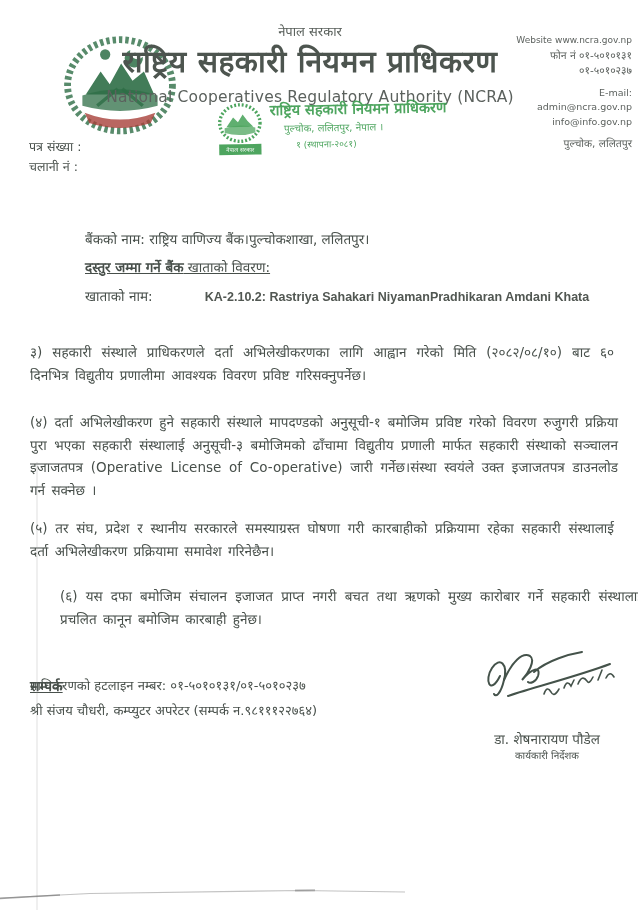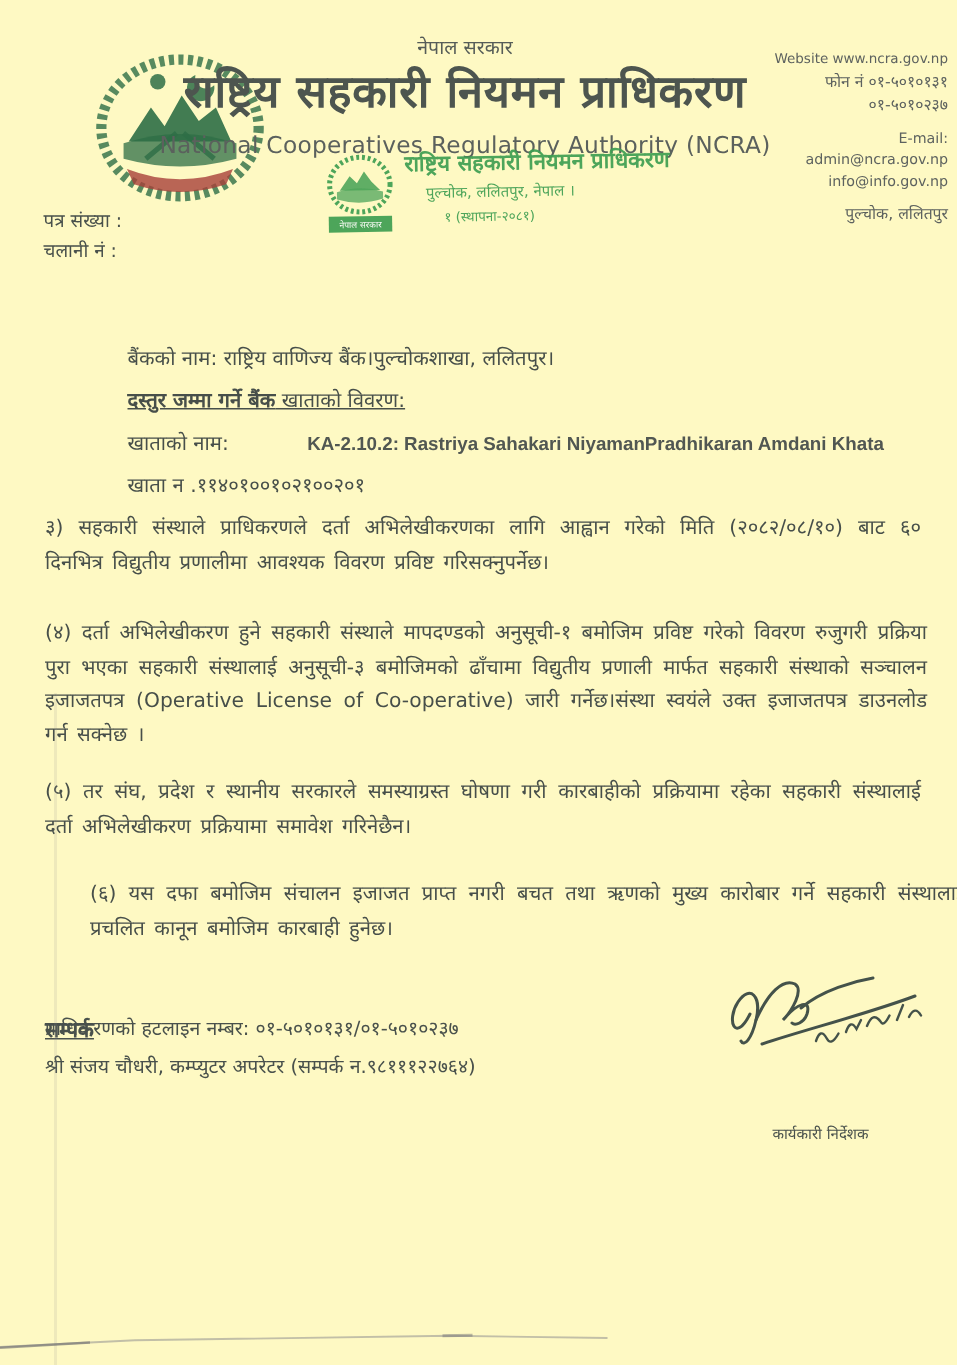--- a/index.html
+++ b/index.html
@@ -1,18 +1,18 @@
 <!DOCTYPE html>
 <html><head>
 <meta charset="utf-8">
 <style>
   html,body{margin:0;padding:0;background:#e8e8e8;}
   .page{
     position:relative;width:638px;height:910px;margin:0 auto;
-    background:#fef9c3;overflow:hidden;
+    background:#ffffff;overflow:hidden;
     font-family:"DejaVu Sans","Liberation Sans",sans-serif;
     color:#49514c;
   }
   
   .gov-line{position:absolute;left:100px;top:22px;width:420px;text-align:center;
     font-size:13px;color:#565d58;}
   .emblem{position:absolute;left:60px;top:26px;width:120px;height:114px;}
   .title-np{position:absolute;left:98px;top:42px;width:424px;text-align:center;
     font-size:30px;font-weight:700;color:#4d554f;letter-spacing:.5px;line-height:1.3;}
   .title-en{position:absolute;left:92px;top:88px;width:436px;text-align:center;
@@ -115,21 +115,20 @@
 
   <div class="bank">
     <div>बैंकको नाम: राष्ट्रिय वाणिज्य बैंक।पुल्चोकशाखा, ललितपुर।</div>
     <div>
       <span class="bank-heading"><span class="b">दस्तुर जम्मा गर्ने बैंक</span><span> खाताको विवरण:</span></span>
     </div>
     <div>
       <span>खाताको नाम:</span>
       <span class="latin">KA-2.10.2: Rastriya Sahakari NiyamanPradhikaran Amdani Khata</span>
     </div>
-    <div>खाता न .११४०१००१०२१००२०१</div>
   </div>
 
   <div class="para p3">३) सहकारी संस्थाले प्राधिकरणले दर्ता अभिलेखीकरणका लागि आह्वान गरेको मिति (२०८२/०८/१०) बाट ६० दिनभित्र विद्युतीय प्रणालीमा आवश्यक विवरण प्रविष्ट गरिसक्नुपर्नेछ।</div>
   <div class="para p4">(४) दर्ता अभिलेखीकरण हुने सहकारी संस्थाले मापदण्डको अनुसूची-१ बमोजिम प्रविष्ट गरेको विवरण रुजुगरी प्रक्रिया पुरा भएका सहकारी संस्थालाई अनुसूची-३ बमोजिमको ढाँचामा विद्युतीय प्रणाली मार्फत सहकारी संस्थाको सञ्चालन इजाजतपत्र (Operative License of Co-operative) जारी गर्नेछ।संस्था स्वयंले उक्त इजाजतपत्र डाउनलोड गर्न सक्नेछ ।</div>
   <div class="para p5">(५) तर संघ, प्रदेश र स्थानीय सरकारले समस्याग्रस्त घोषणा गरी कारबाहीको प्रक्रियामा रहेका सहकारी संस्थालाई दर्ता अभिलेखीकरण प्रक्रियामा समावेश गरिनेछैन।</div>
   <div class="para p6">(६) यस दफा बमोजिम संचालन इजाजत प्राप्त नगरी बचत तथा ऋणको मुख्य कारोबार गर्ने सहकारी संस्थालाई प्रचलित कानून बमोजिम कारबाही हुनेछ।</div>
 
   <div class="contact-heading">सम्पर्क</div>
   <div class="hotline">प्राधिकरणको हटलाइन नम्बर: ०१-५०१०१३१/०१-५०१०२३७</div>
   <div class="operator">श्री संजय चौधरी, कम्प्युटर अपरेटर (सम्पर्क न.९८१११२२७६४)</div>
@@ -143,20 +142,21 @@
         <path d="M30 58 C60 48 100 38 132 26"></path>
       </g>
       <g stroke="#44524a" fill="none" stroke-width="1.6" stroke-linecap="round">
         <path d="M66 56 q3 -9 7 -2 q3 6 8 -3"></path>
         <path d="M86 50 q3 -9 7 -2 l3 -6"></path>
         <path d="M100 46 q4 -10 9 -3 q2 4 6 -4"></path>
         <path d="M120 42 l4 -10 M128 40 q4 -8 8 -1"></path>
       </g>
     </svg>
   </div>
+  <div class="sig-name">डा. शेषनारायण पौडेल</div>
   <div class="sig-title">कार्यकारी निर्देशक</div>
 
   <div class="left-crease"></div>
   <div class="bottom-line">
     <svg width="638" height="22">
       <path d="M0 14 L90 9.5 L300 6.5 L405 8" stroke="#8f8f8f" stroke-width="1.2" fill="none" opacity=".55"></path>
       <path d="M0 14.5 L60 11" stroke="#6e6e6e" stroke-width="1.6" fill="none" opacity=".6"></path>
       <path d="M295 6.5 L315 6.2" stroke="#777" stroke-width="2" fill="none" opacity=".5"></path>
     </svg>
   </div>

